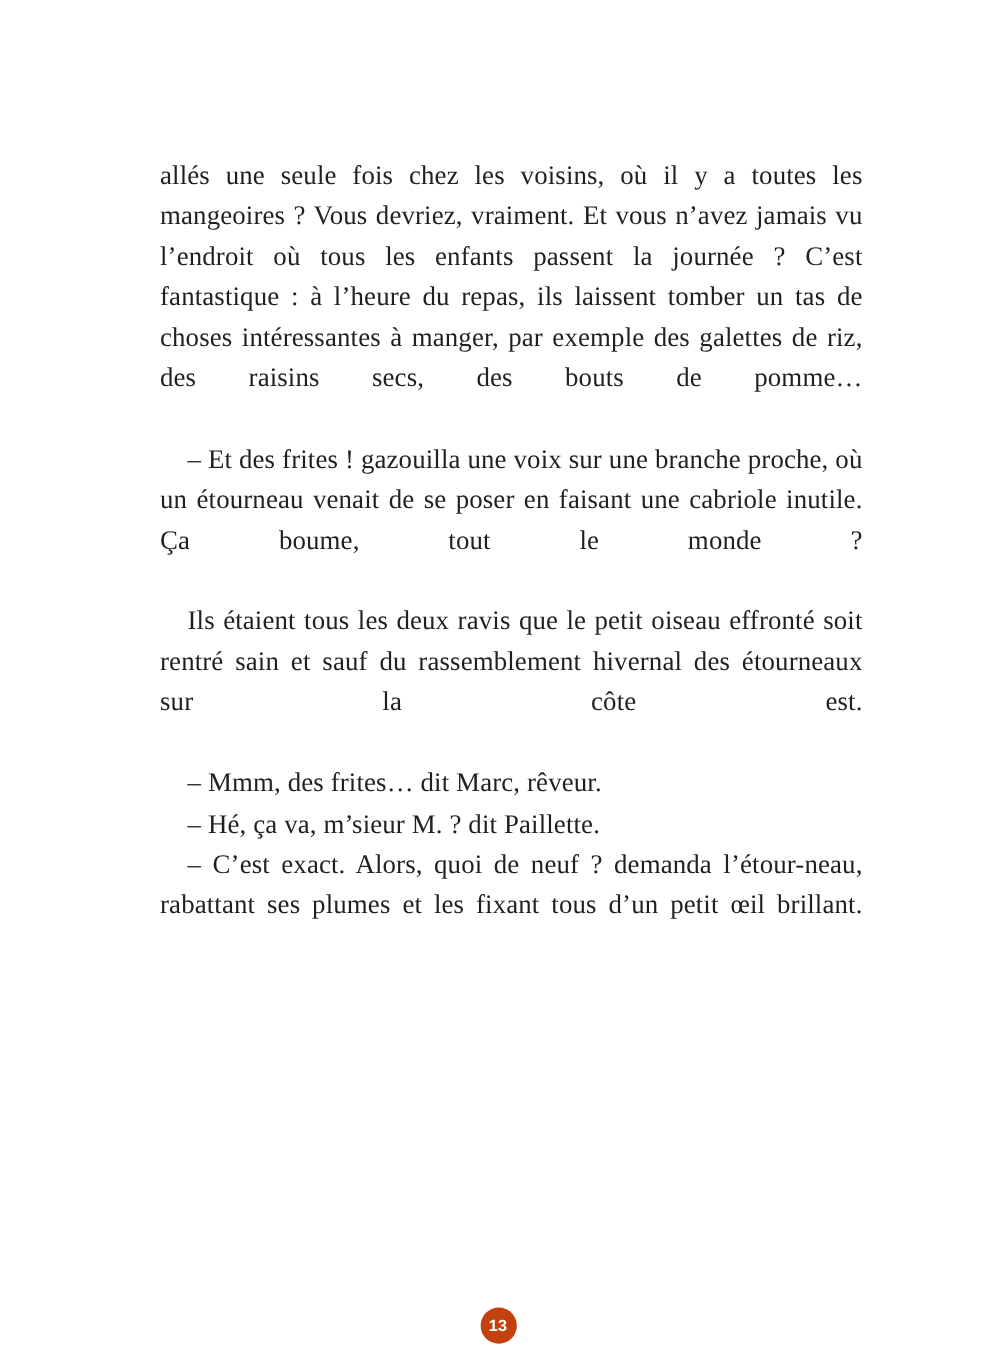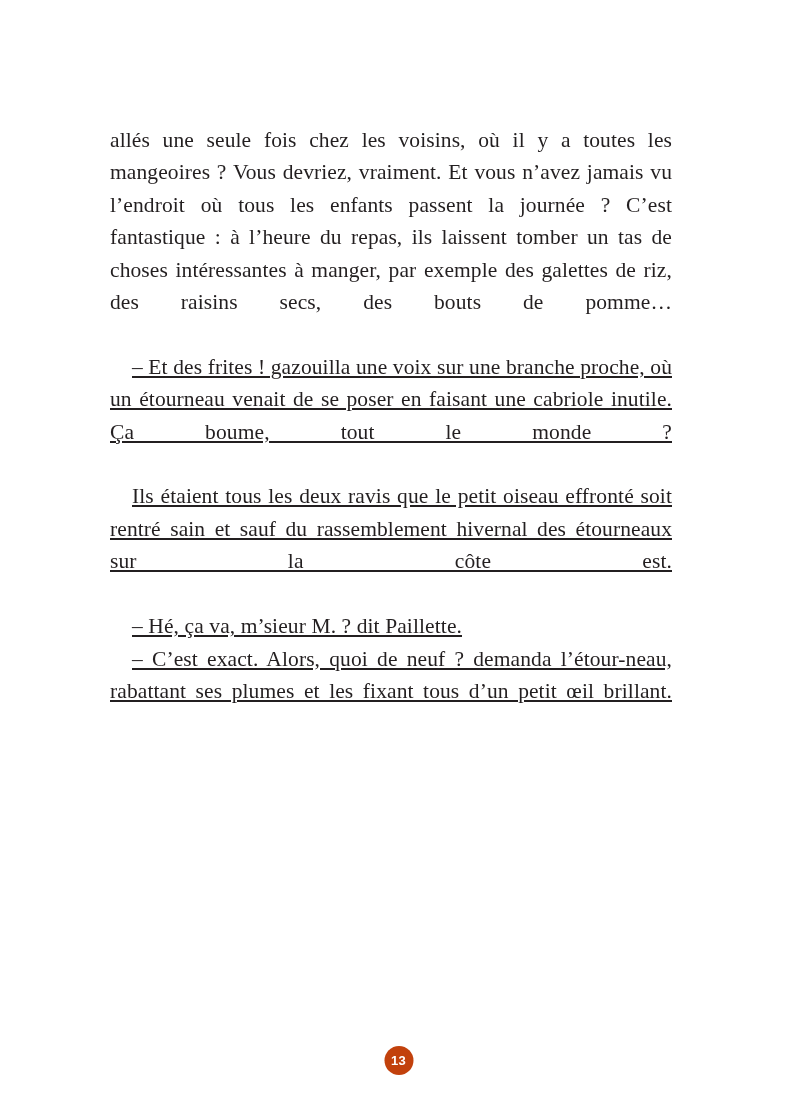--- a/index.html
+++ b/index.html
@@ -17,36 +17,35 @@
   }
   .page {
     position: absolute;
     left: 0;
     top: 0;
     width: 797px;
     height: 1093px;
   }
   .text-block {
     position: absolute;
-    left: 110px;
+    left: 128px;
     top: 124px;
     width: 562px;
   }
   p.para {
     margin: 0;
     font-size: 21.5px;
     line-height: 32.4px;
     text-align: justify;
     text-justify: inter-word;
     hyphens: manual;
     letter-spacing: 0.1px;
   }
   p.para.indent {
     text-indent: 22px;
-    text-decoration: underline;
   }
   
   p.para::after {
     content: "";
     display: inline-block;
     width: 100%;
   }
   p.para.nojust {
     text-align: left;
   }
@@ -74,19 +73,20 @@
 </style>
 </head>
 <body>
 
 <div class="page">
 
   <div class="text-block">
     <p class="para">allés une seule fois chez les voisins, où il y a toutes les mangeoires ? Vous devriez, vraiment. Et vous n’avez jamais vu l’endroit où tous les enfants passent la journée ? C’est fantastique : à l’heure du repas, ils laissent tomber un tas de choses intéressantes à manger, par exemple des galettes de riz, des raisins secs, des bouts de pomme…</p>
     <p class="para indent">– Et des frites ! gazouilla une voix sur une branche proche, où un étourneau venait de se poser en faisant une cabriole inutile. Ça boume, tout le monde ?</p>
     <p class="para indent">Ils étaient tous les deux ravis que le petit oiseau effronté soit rentré sain et sauf du rassemblement hivernal des étourneaux sur la côte est.</p>
+    <p class="para indent nojust">– Mmm, des frites… dit Marc, rêveur.</p>
     <p class="para indent nojust">– Hé, ça va, m’sieur M. ? dit Paillette.</p>
     <p class="para indent">– C’est exact. Alors, quoi de neuf ? demanda l’étour-neau, rabattant ses plumes et les fixant tous d’un petit œil brillant.</p>
   </div>
 
   <div class="page-number">13</div>
 
 </div>
 
 </body></html>

